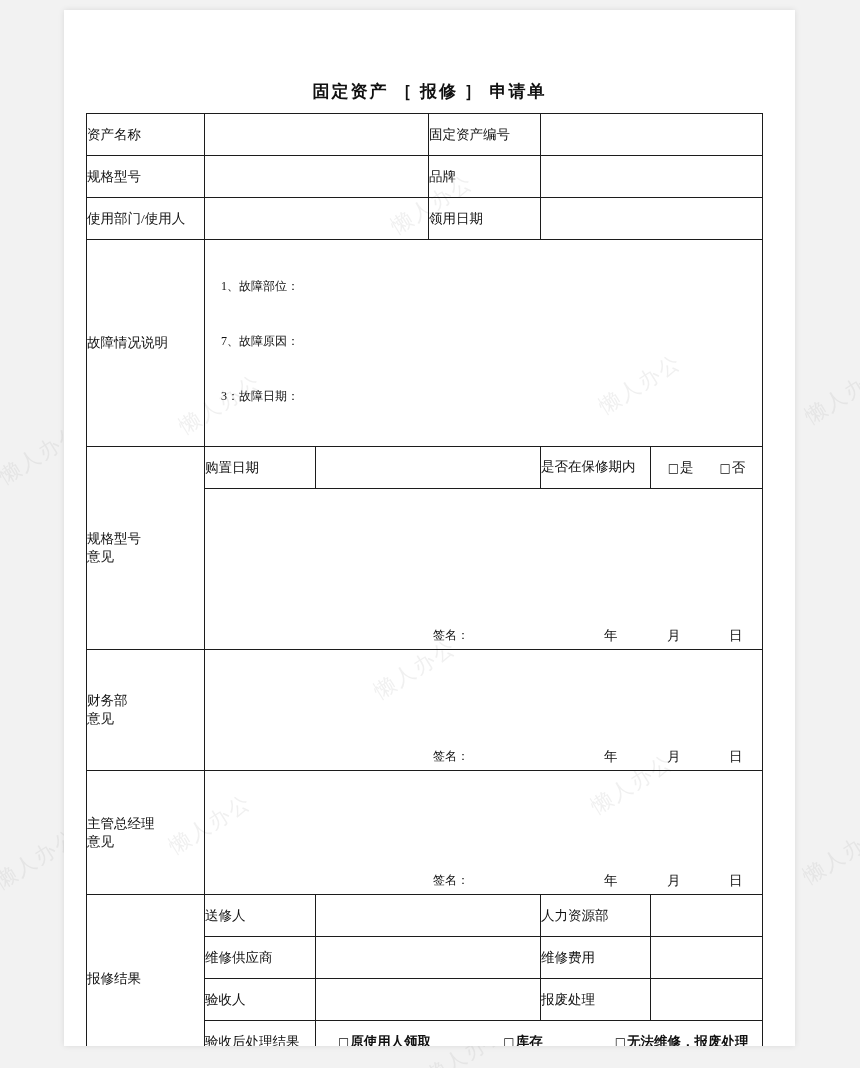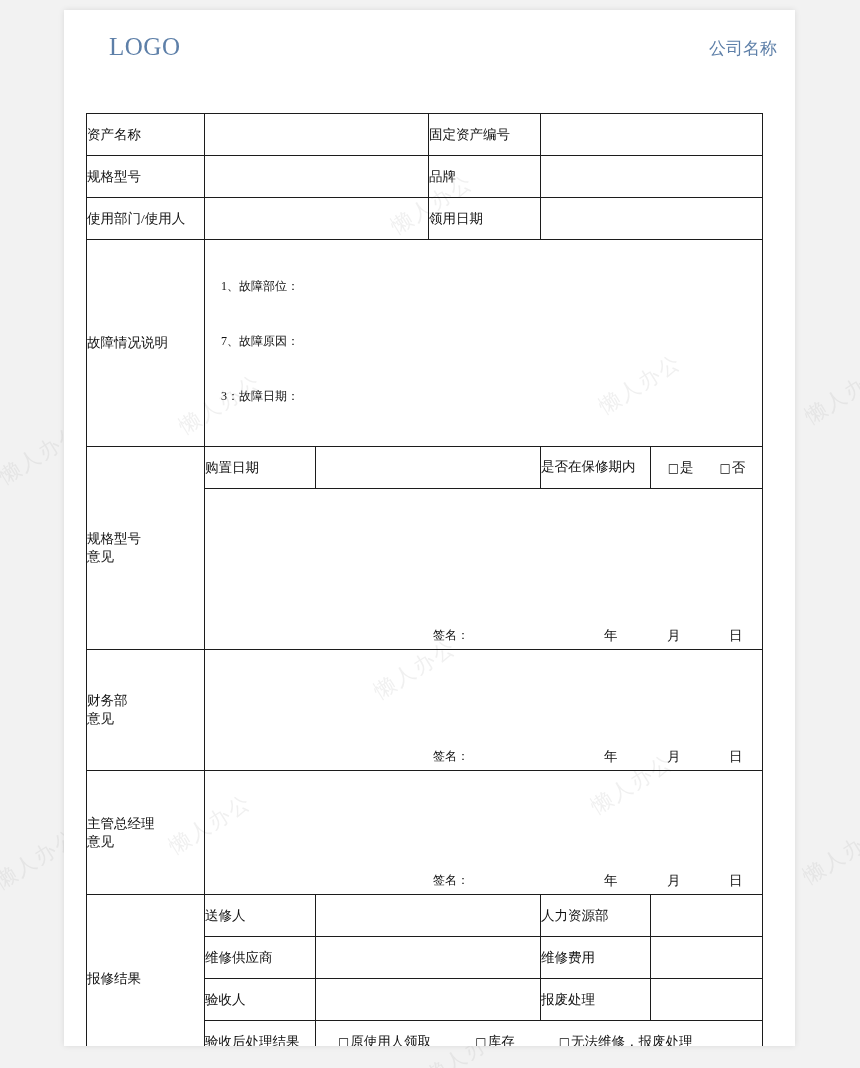--- a/index.html
+++ b/index.html
@@ -161,22 +161,23 @@
     display: flex;
     align-items: center;
     justify-content: center;
     gap: 26px;
     white-space: nowrap;
   }
   .chk-row-left {
     display: flex;
     align-items: center;
     padding-left: 22px;
-    gap: 44px;
-    white-space: nowrap;
+    gap: 72px;
+    white-space: nowrap;
+    font-weight: bold;
   }
   .chk { white-space: nowrap; font-size: 13.5px; }
   .box-glyph {
     font-family: "DejaVu Sans", sans-serif;
     font-size: 12px;
     margin-right: 1px;
   }
 </style>
 </head>
 <body>
@@ -189,25 +190,22 @@
 
 <div id="sheet">
 
   <div class="wm" style="left:322px; top:180px;">懒人办公</div>
   <div class="wm" style="left:530px; top:360px;">懒人办公</div>
   <div class="wm" style="left:110px; top:380px;">懒人办公</div>
   <div class="wm" style="left:305px; top:645px;">懒人办公</div>
   <div class="wm" style="left:522px; top:760px;">懒人办公</div>
   <div class="wm" style="left:100px; top:800px;">懒人办公</div>
 
-  <div id="header">
-    <div id="logo-text">LOGO</div>
-    <div id="company-name">公司名称</div>
-  </div>
-
+
+  <div id="form-title">固定资产 ［ 报修 ］ 申请单</div>
 
   <table id="form-table">
     <colgroup>
       <col style="width:118px">
       <col style="width:111px">
       <col style="width:113px">
       <col style="width:112px">
       <col style="width:110px">
       <col style="width:112px">
     </colgroup>

